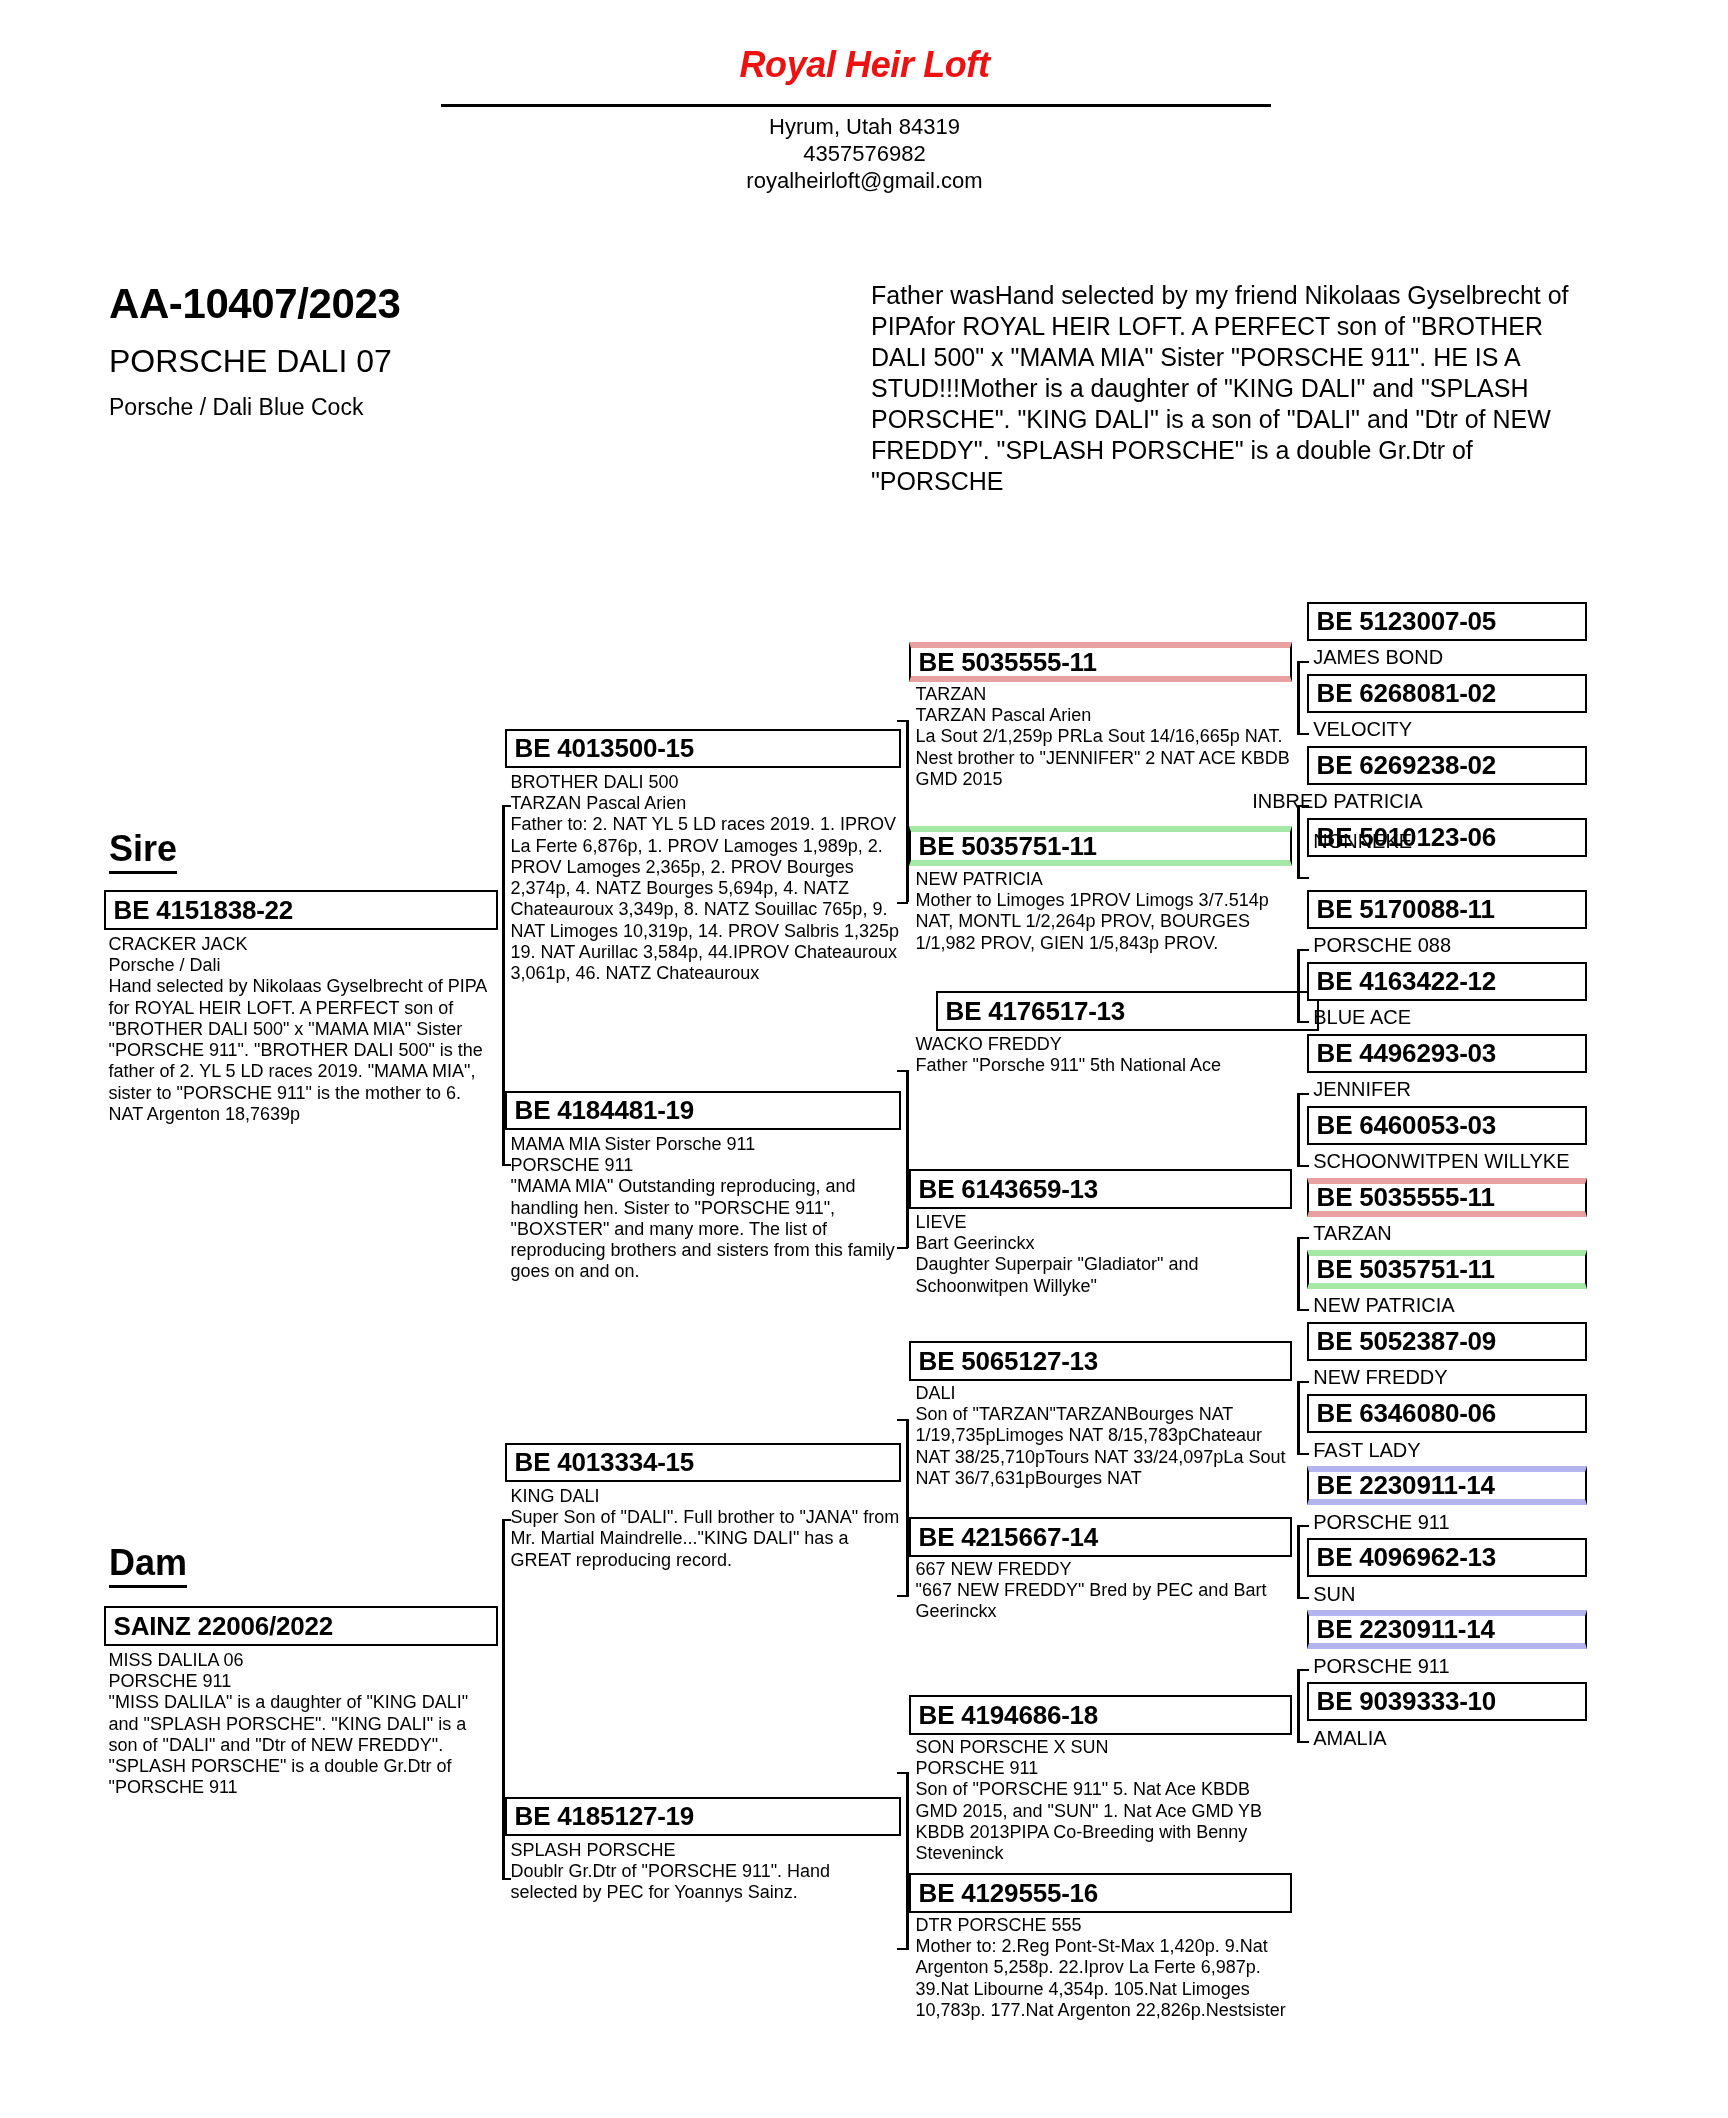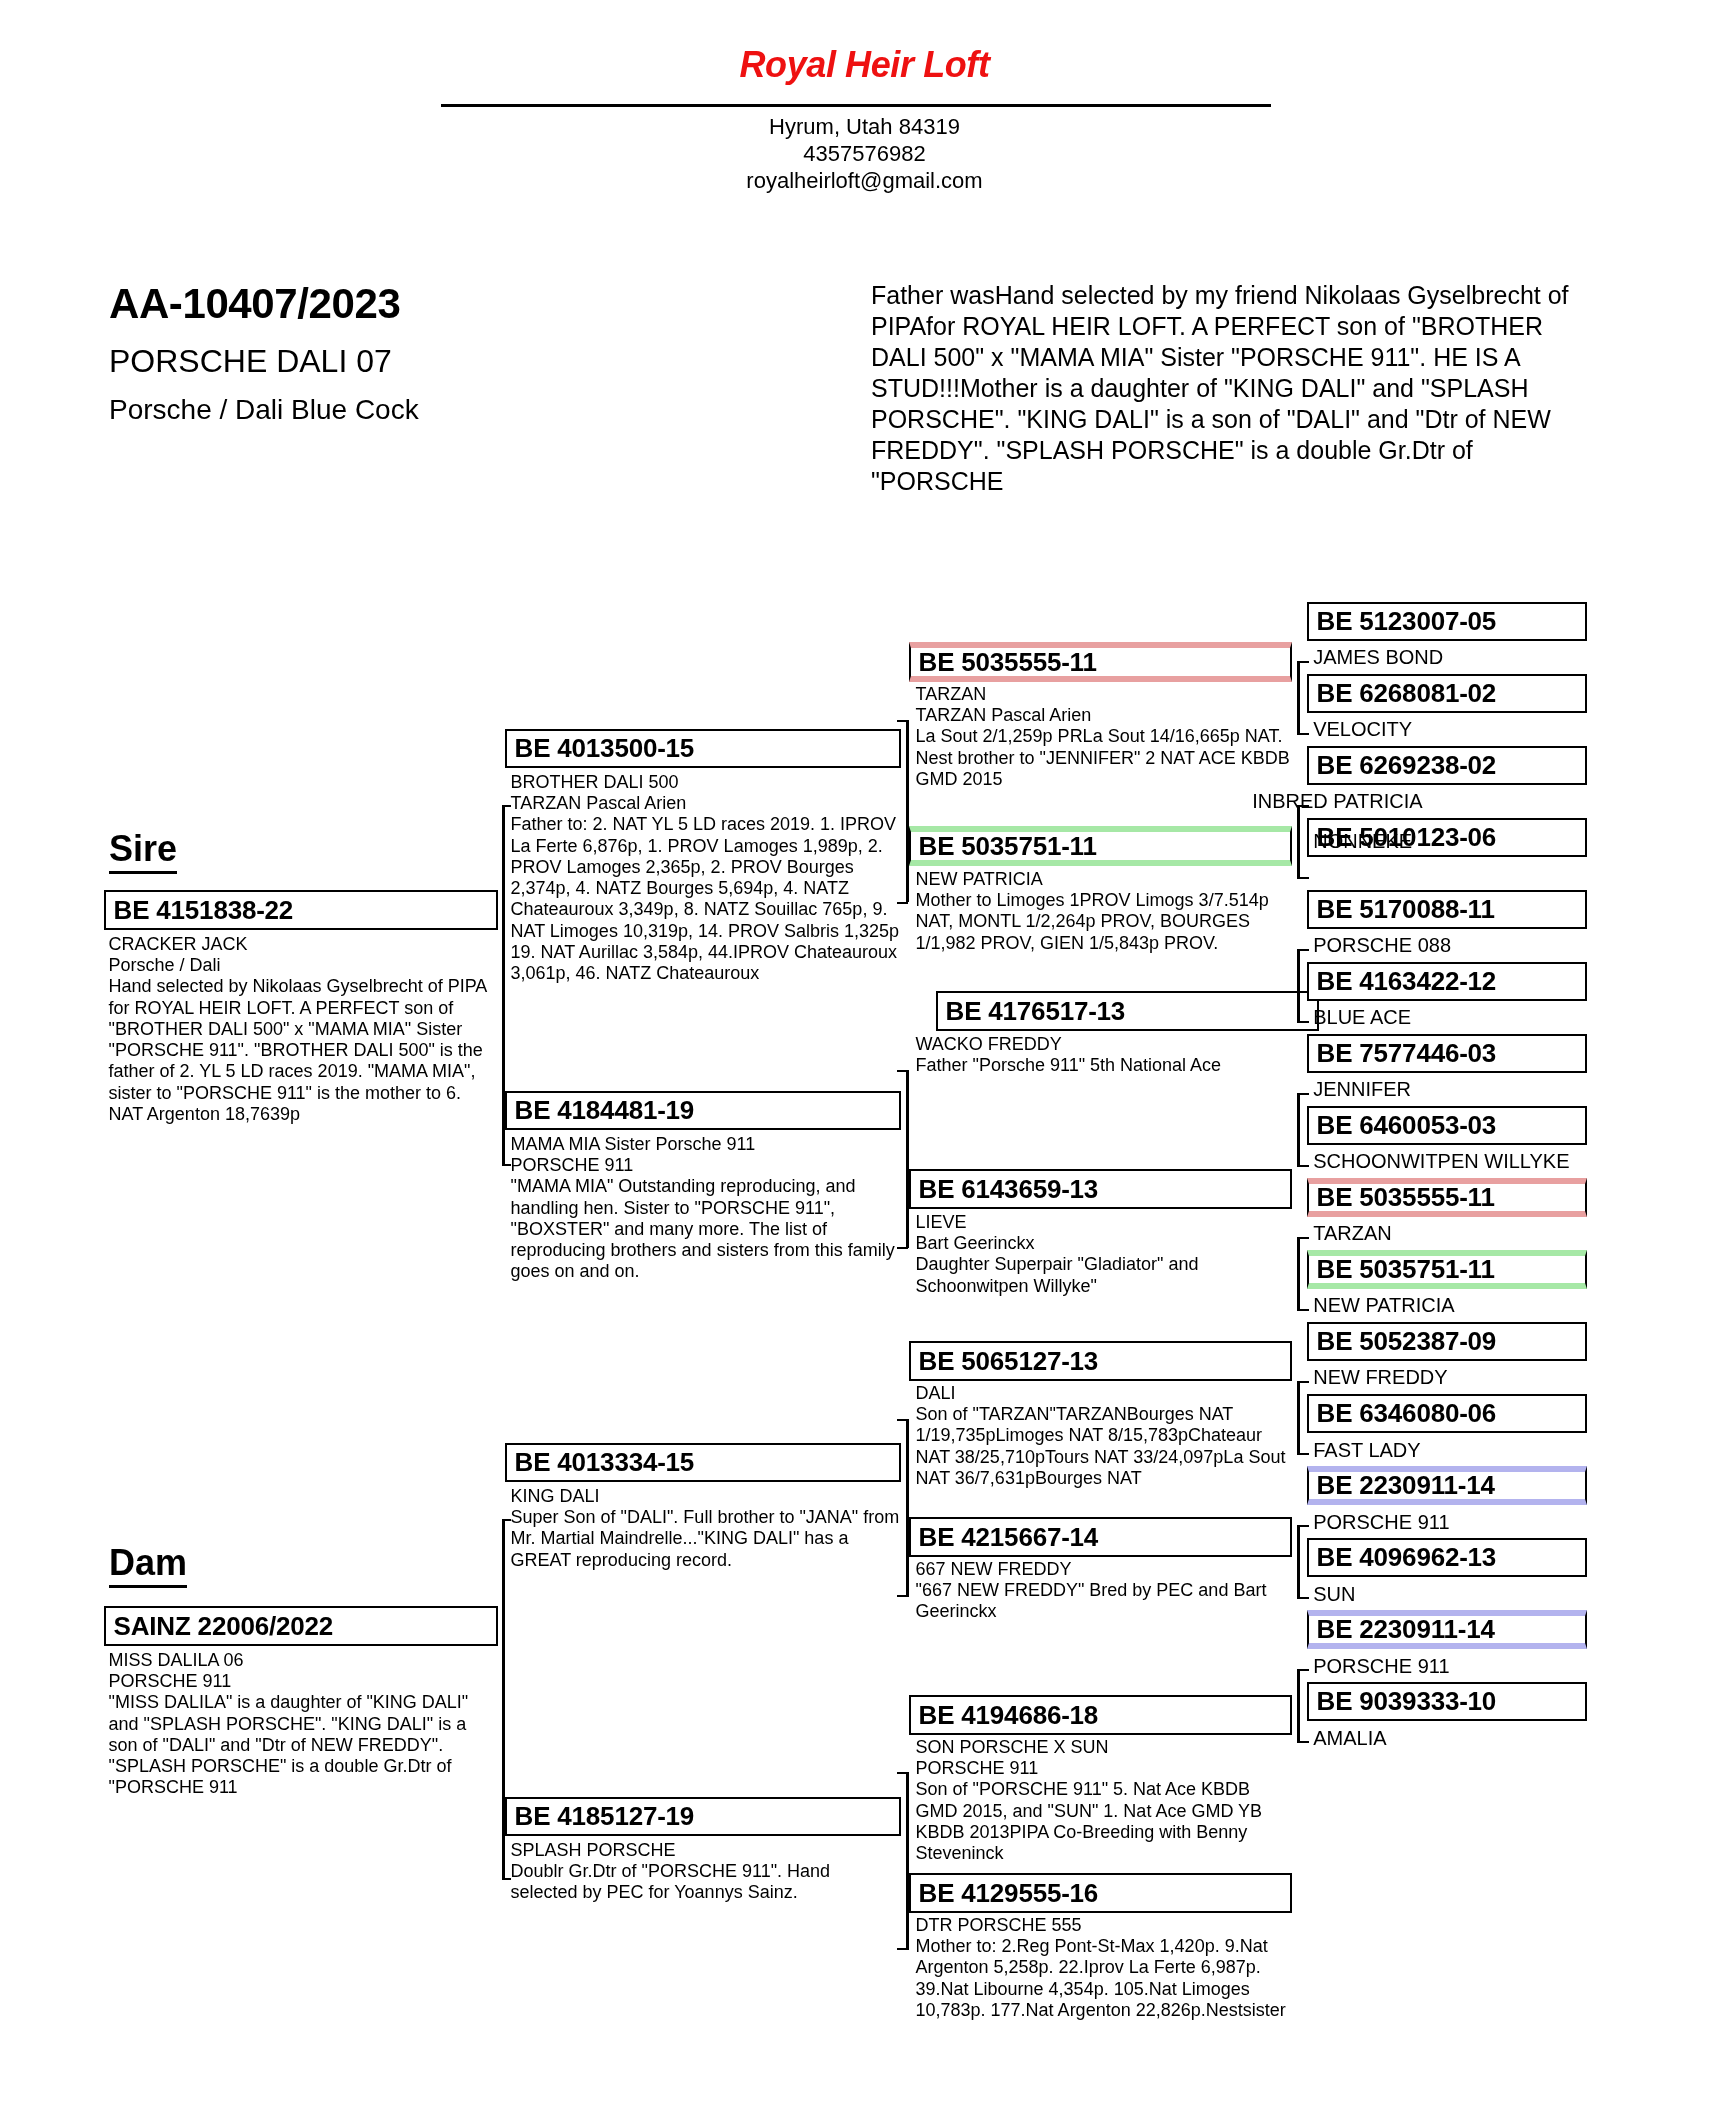--- a/index.html
+++ b/index.html
@@ -35,21 +35,21 @@
   #band-ring {
     top:280px; left:109px;
     font-size:42px; font-weight:bold; letter-spacing:-0.4px;
   }
   #subject-name {
     top:343px; left:109px;
     font-size:32px;
   }
   #subject-breed {
     top:394px; left:109px;
-    font-size:28px;
+    font-size:23px;
   }
   #subject-desc {
     top:280px; left:871px; width:720px; height:258px;
     font-size:25px; line-height:1.24;
     overflow:hidden;
   }
 
   
   .side-label {
     font-size:36px; font-weight:bold;
@@ -184,21 +184,21 @@
 
 <div class="abs ring-box" style="top:818px; left:1307px; width:280px; height:39px;">BE 5010123-06</div>
 <div class="abs g4-name" style="top:830px; left:1309px; width:280px; height:24px;">NONNEKE</div>
 
 <div class="abs ring-box" style="top:890px; left:1307px; width:280px; height:39px;">BE 5170088-11</div>
 <div class="abs g4-name" style="top:934px; left:1309px; width:280px; height:24px;">PORSCHE 088</div>
 
 <div class="abs ring-box" style="top:962px; left:1307px; width:280px; height:39px;">BE 4163422-12</div>
 <div class="abs g4-name" style="top:1006px; left:1309px; width:280px; height:24px;">BLUE ACE</div>
 
-<div class="abs ring-box" style="top:1034px; left:1307px; width:280px; height:39px;">BE 7577446-03</div>
+<div class="abs ring-box" style="top:1034px; left:1307px; width:280px; height:39px;">BE 4496293-03</div>
 <div class="abs g4-name" style="top:1078px; left:1309px; width:280px; height:24px;">JENNIFER</div>
 
 <div class="abs ring-box" style="top:1106px; left:1307px; width:280px; height:39px;">BE 6460053-03</div>
 <div class="abs g4-name" style="top:1150px; left:1309px; width:280px; height:24px;">SCHOONWITPEN WILLYKE</div>
 
 <div class="abs ring-box hl-red" style="top:1178px; left:1307px; width:280px; height:39px;">BE 5035555-11</div>
 <div class="abs g4-name" style="top:1222px; left:1309px; width:280px; height:24px;">TARZAN</div>
 
 <div class="abs ring-box hl-green" style="top:1250px; left:1307px; width:280px; height:39px;">BE 5035751-11</div>
 <div class="abs g4-name" style="top:1294px; left:1309px; width:280px; height:24px;">NEW PATRICIA</div>

